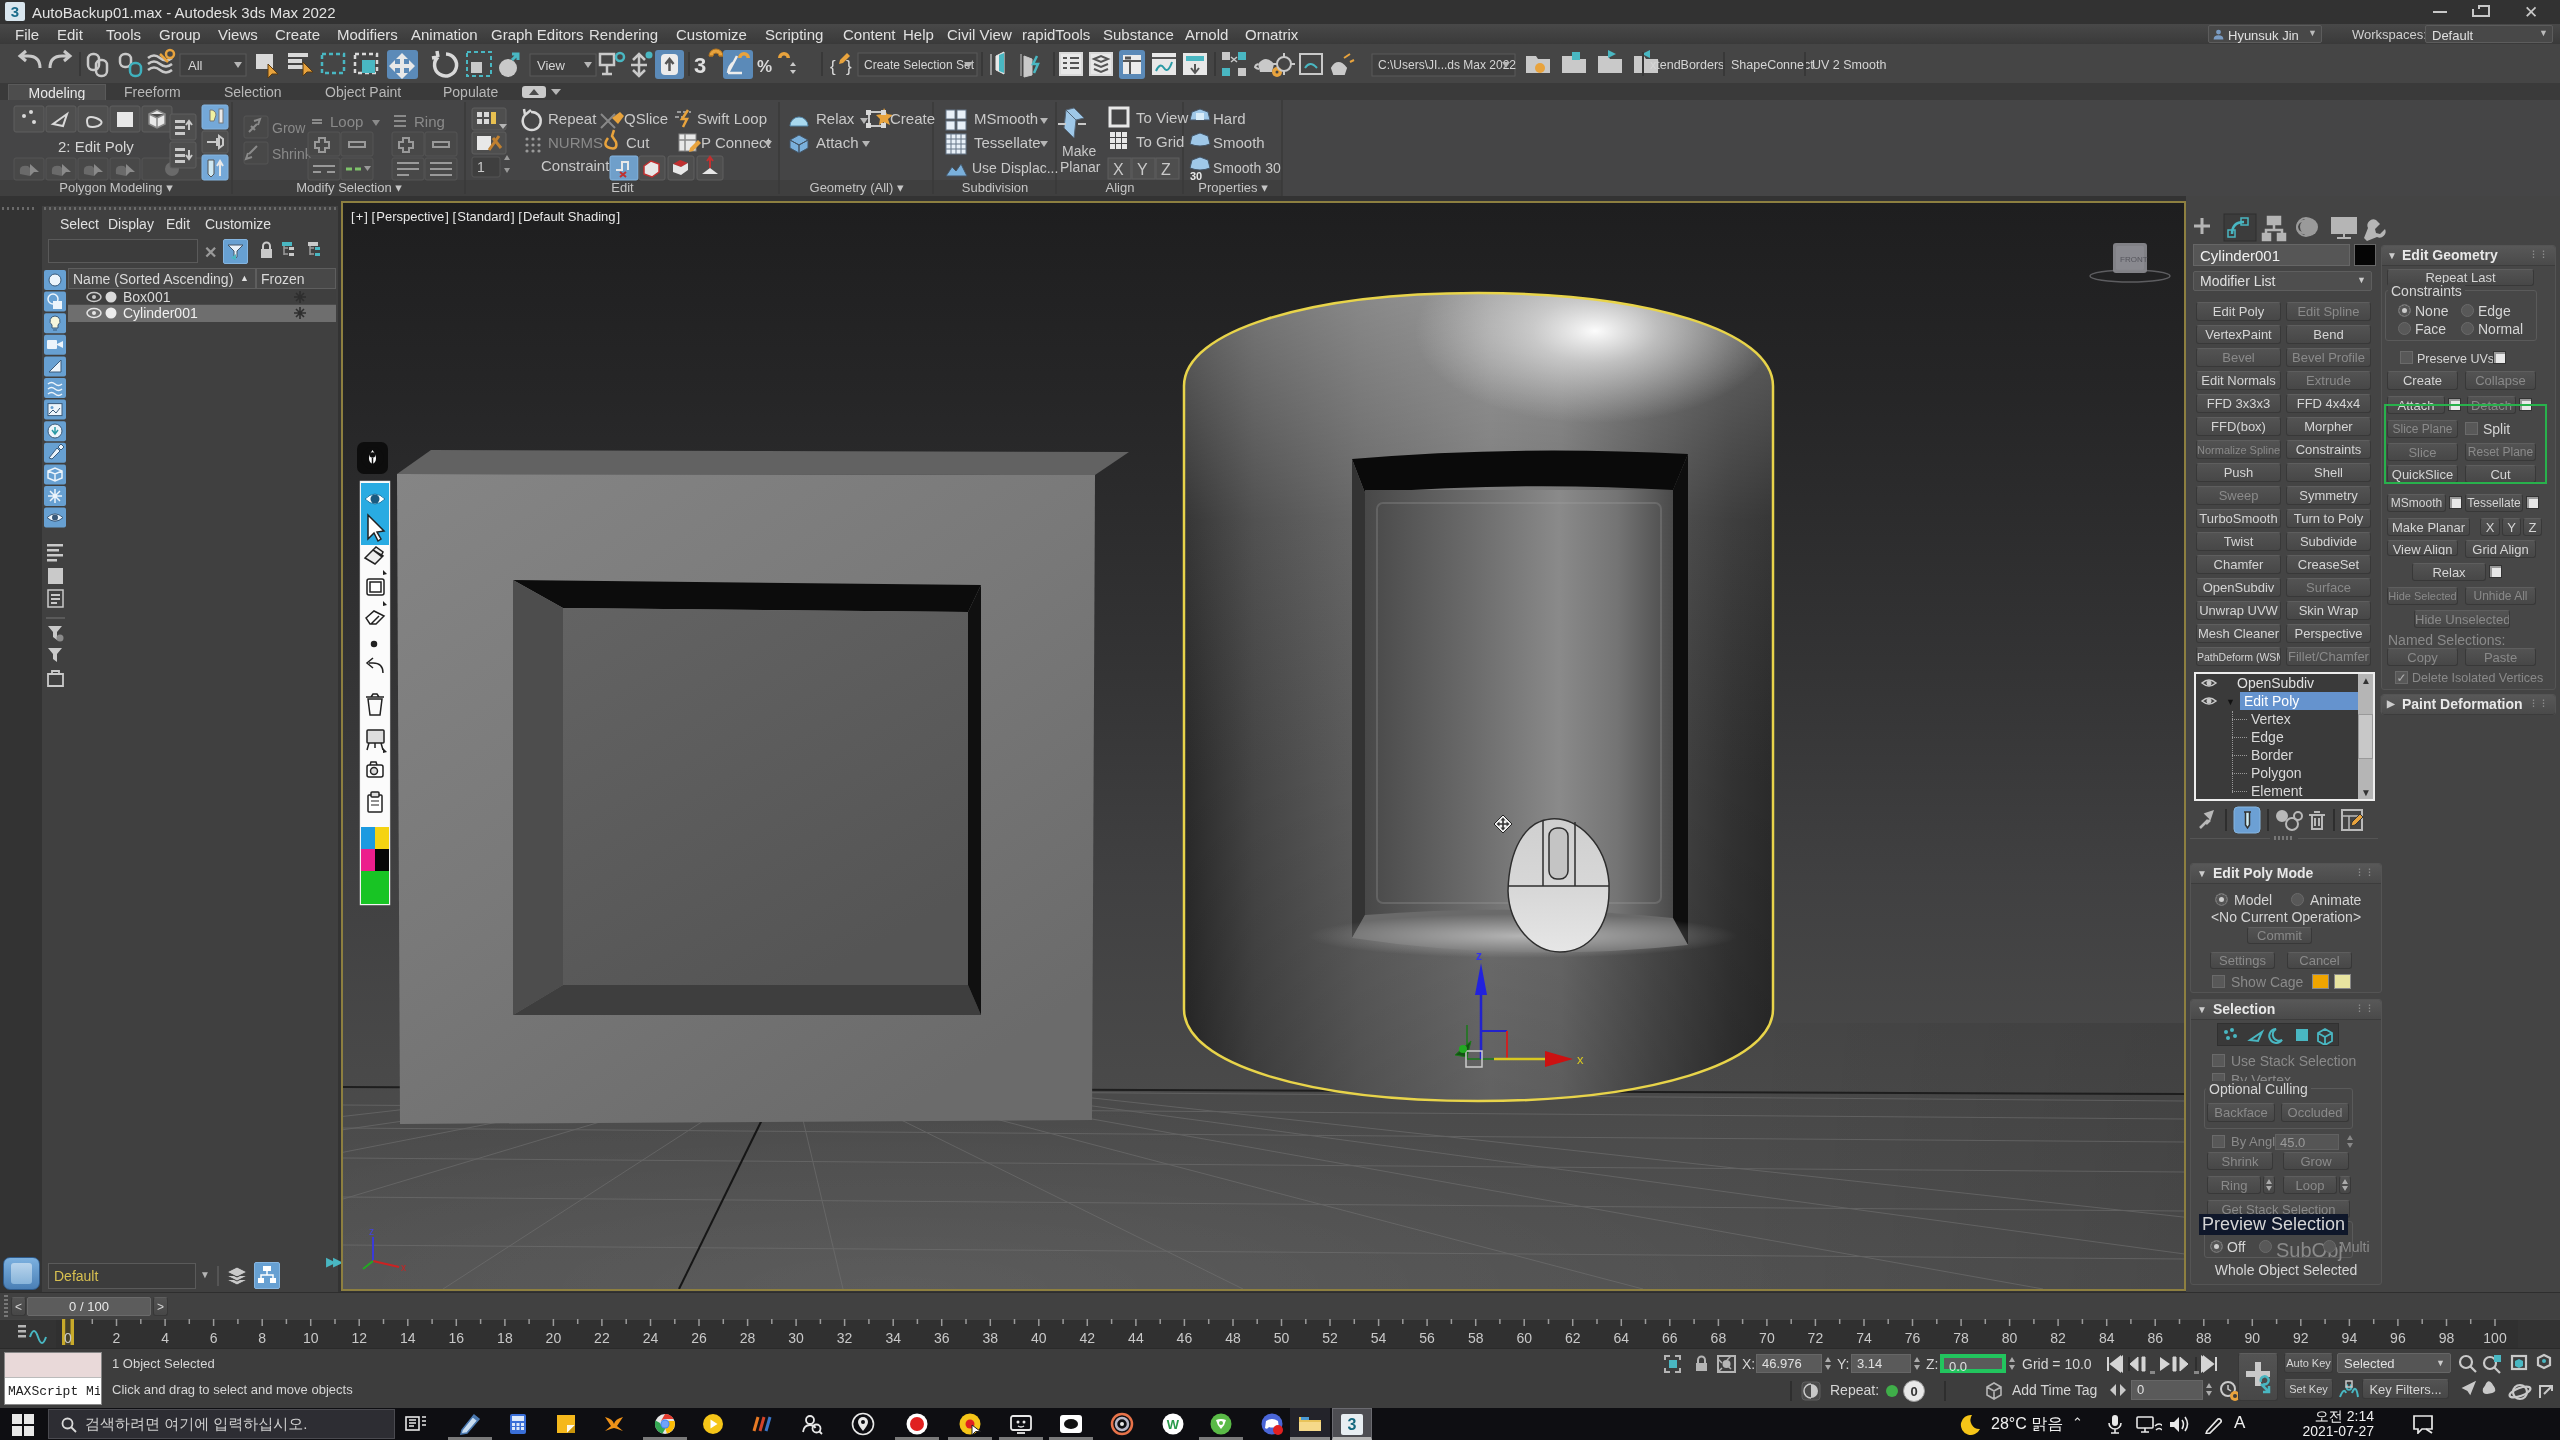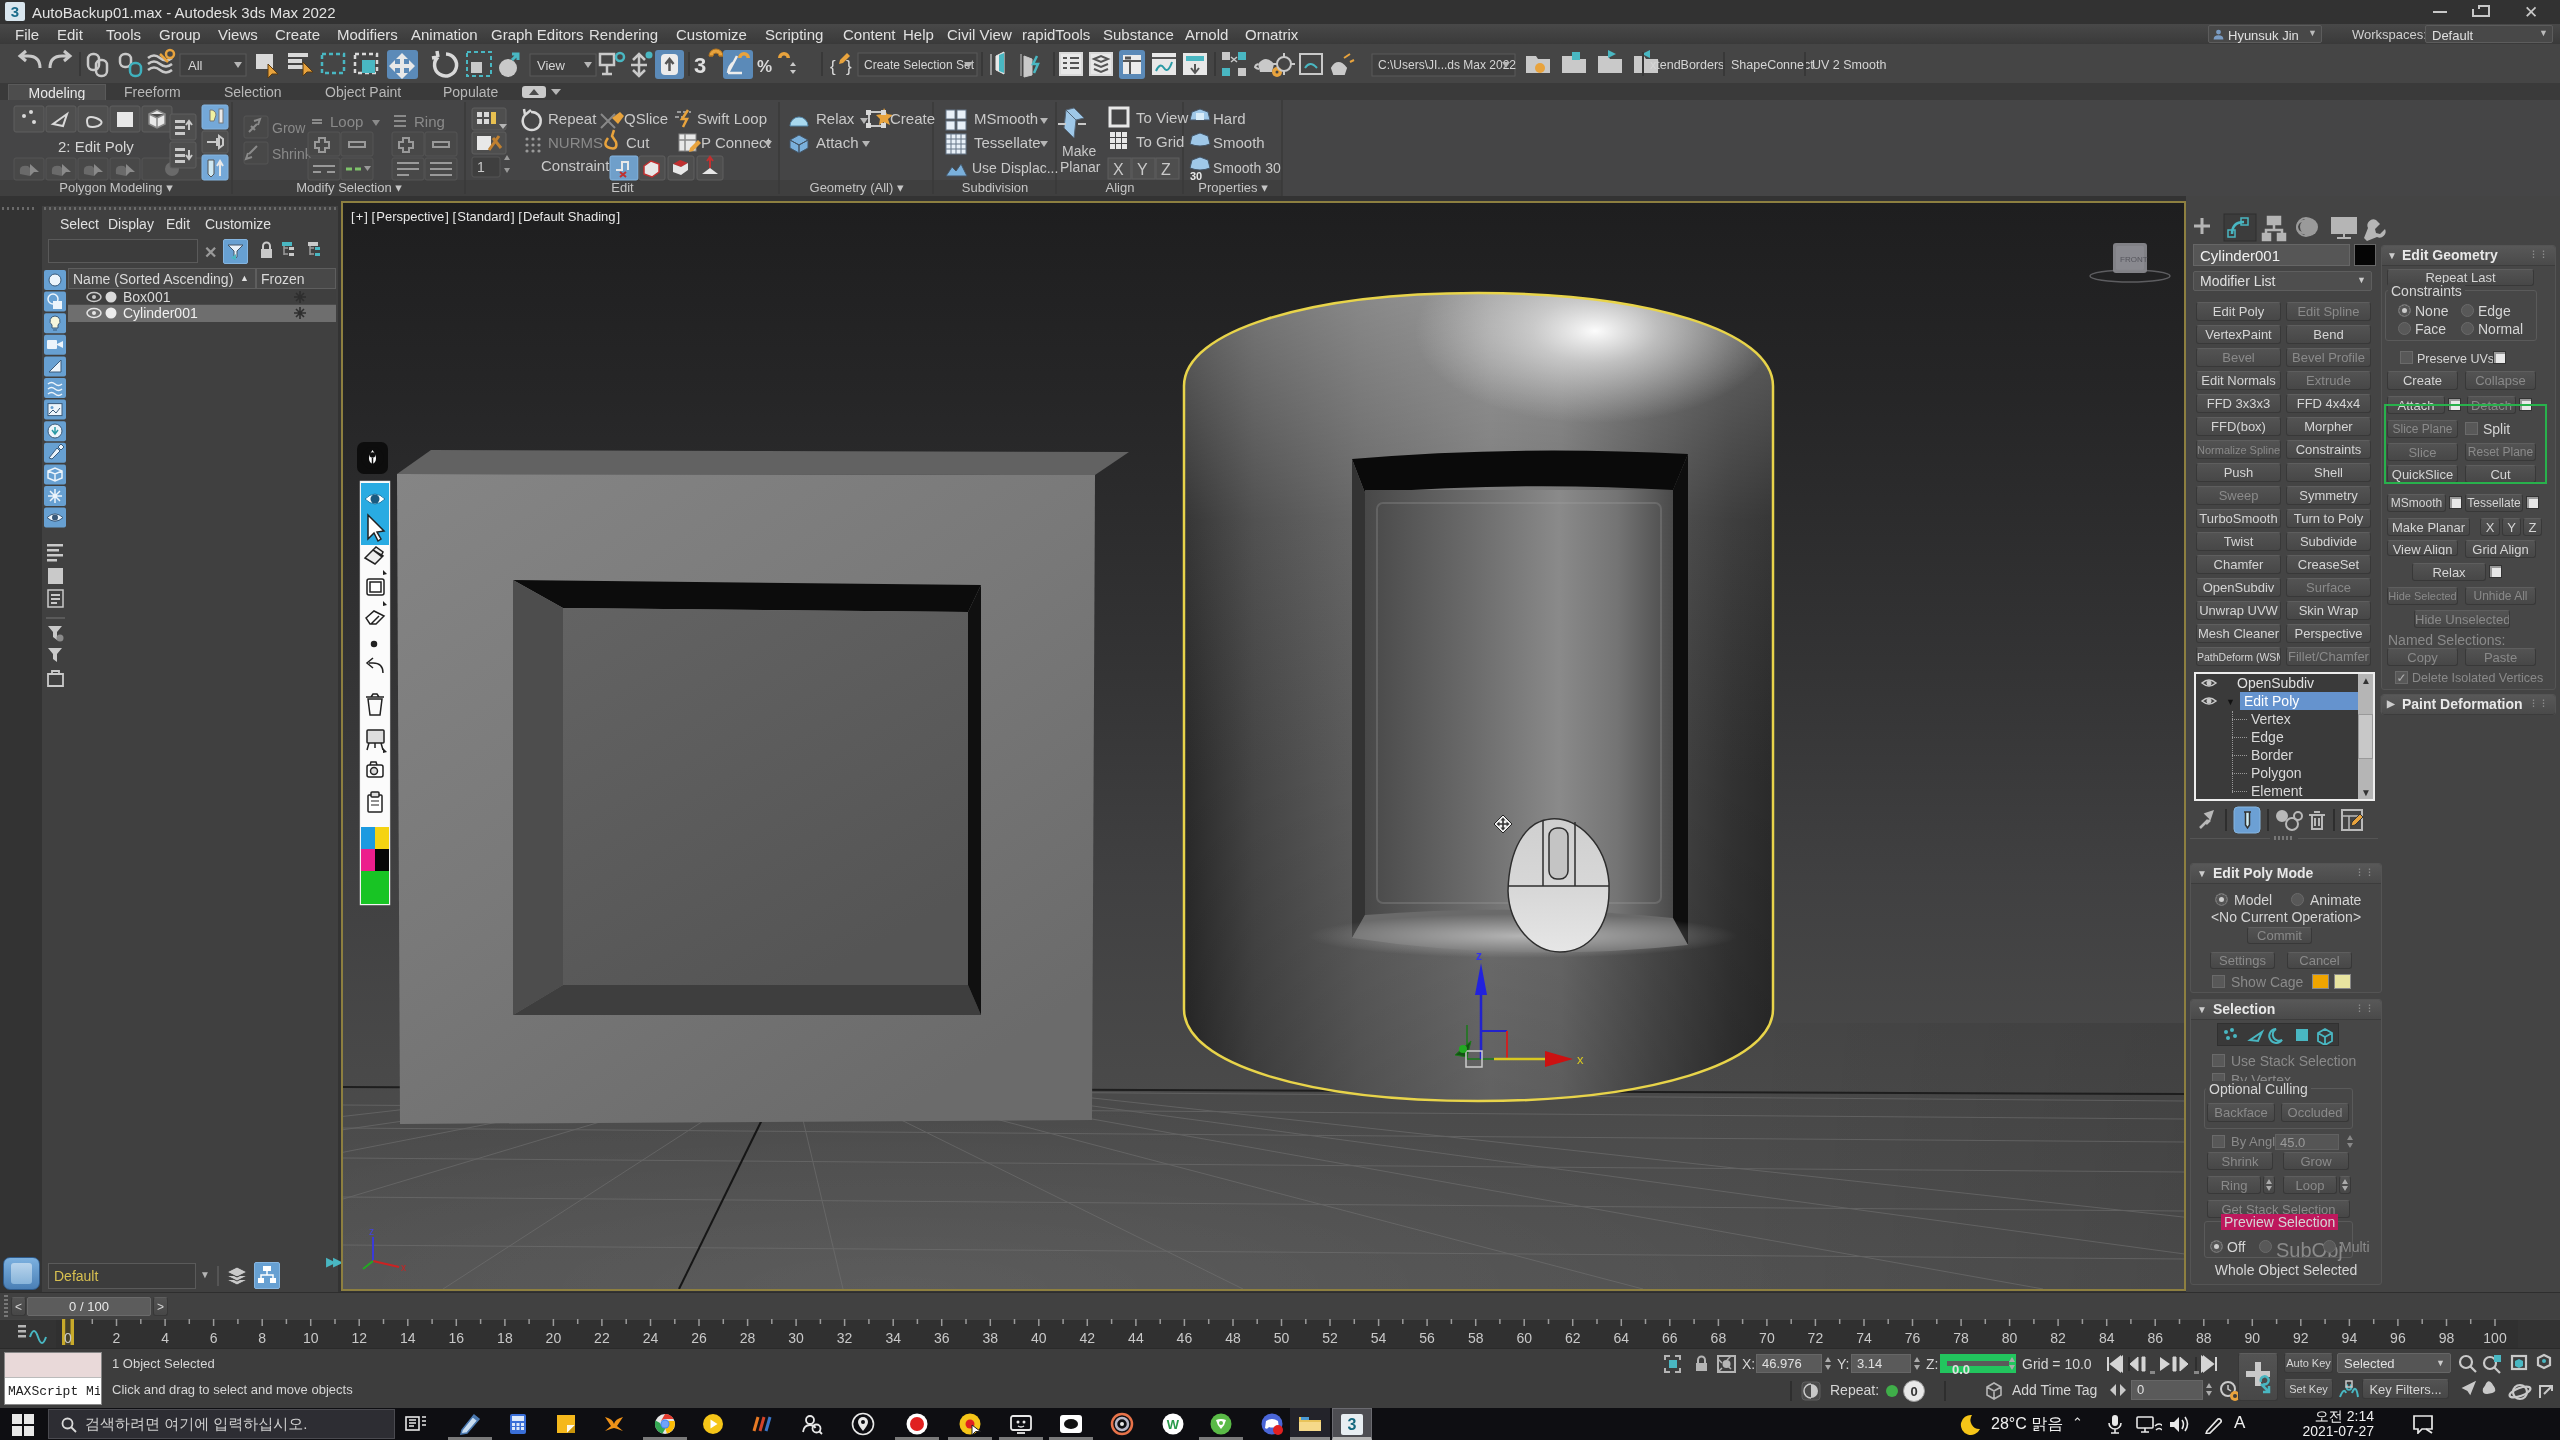--- a/index.html
+++ b/index.html
@@ -985,21 +985,21 @@
         <div class="btn3d dis abs" style="left:16px;top:176px;width:54px;height:18px;font-size:13px;line-height:17px;">Ring</div>
         <div class="btn3d abs" style="left:72px;top:176px;width:12px;height:18px;"><svg width="10" height="16" viewBox="0 0 10 16">
               <path d="M2 7 h6 l-3 -5 z M2 9 h6 l-3 5 z" fill="#aaa"></path>
             </svg></div>
         <div class="btn3d dis abs" style="left:92px;top:176px;width:54px;height:18px;font-size:13px;line-height:17px;">Loop</div>
         <div class="btn3d abs" style="left:148px;top:176px;width:12px;height:18px;"><svg width="10" height="16" viewBox="0 0 10 16">
               <path d="M2 7 h6 l-3 -5 z M2 9 h6 l-3 5 z" fill="#aaa"></path>
             </svg></div>
         <div class="btn3d dis abs" style="left:16px;top:200px;width:143px;height:18px;font-size:13px;line-height:17px;">Get Stack Selection</div>
         <div class="abs" style="left:13px;top:221px;width:149px;height:37px;border:1px solid #5a5a5a;border-radius:3px;"></div>
-        <span class="txt abs" style="left:30px;top:214px;font-size:14px;background:#be185d;padding:0 3px;">Preview Selection</span>
+        <span class="txt abs" style="left:8px;top:214px;font-size:18px;background:#0f172a;padding:0 3px;">Preview Selection</span>
         <div class="radio abs" style="left:19px;top:240px;background:#ccc;box-shadow:inset 0 0 0 3px #555;"></div>
           <span class="txt abs" style="left:36px;top:239px;font-size:14px;">Off</span>
         <div class="radio abs" style="left:68px;top:240px;"></div>
           <span class="dim abs" style="left:85px;top:239px;font-size:20px;">SubObj</span>
         <div class="radio abs" style="left:132px;top:240px;"></div>
           <span class="dim abs" style="left:149px;top:239px;font-size:14px;">Multi</span>
         <div class="txt abs" style="left:0;top:262px;width:190px;text-align:center;font-size:14px;">Whole Object Selected</div>
       </div>
     </div>
     <div id="editgeo">
@@ -1265,21 +1265,21 @@
     <div class="abs" style="left:1756px;top:5px;width:66px;height:19px;background:#5a5a5a;border:1px solid #666;color:#e0e0e0;font-size:13px;padding:1px 0 0 5px;">46.976</div>
     <svg class="abs" style="left:1823px;top:5px;" width="10" height="19" viewBox="0 0 10 19">
         <path d="M2 8 h6 l-3 -5 z M2 11 h6 l-3 5 z" fill="#aaa"></path>
       </svg>
     <span class="txt abs" style="left:1837px;top:7px;font-size:14px;">Y:</span>
     <div class="abs" style="left:1851px;top:5px;width:60px;height:19px;background:#5a5a5a;border:1px solid #666;color:#e0e0e0;font-size:13px;padding:1px 0 0 5px;">3.14</div>
     <svg class="abs" style="left:1912px;top:5px;" width="10" height="19" viewBox="0 0 10 19">
         <path d="M2 8 h6 l-3 -5 z M2 11 h6 l-3 5 z" fill="#aaa"></path>
       </svg>
     <span class="txt abs" style="left:1926px;top:7px;font-size:14px;">Z:</span>
-    <div class="abs" style="left:1940px;top:5px;width:76px;height:19px;background:#5a5a5a;border:7px solid #22c55e;color:#e0e0e0;font-size:13px;padding:1px 0 0 5px;font-weight:bold;">0.0</div>
+    <div class="abs" style="left:1940px;top:5px;width:66px;height:19px;background:#5a5a5a;border:4px solid #22c55e;color:#e0e0e0;font-size:13px;padding:1px 0 0 5px;">0.0</div>
     <svg class="abs" style="left:2007px;top:5px;" width="10" height="19" viewBox="0 0 10 19">
         <path d="M2 8 h6 l-3 -5 z M2 11 h6 l-3 5 z" fill="#aaa"></path>
       </svg>
     <span class="txt abs" style="left:2022px;top:7px;font-size:14px;">Grid = 10.0</span>
     <div class="abs" style="left:1790px;top:32px;width:2px;height:20px;background:#2e2e2e;"></div>
     <svg class="abs" style="left:1800px;top:31px;" width="22" height="22" viewBox="0 0 22 22">
         <rect x="2" y="2" width="18" height="18" rx="3" fill="#4a4a4a" stroke="#5e5e5e"></rect>
         <path d="M11 4 a7 7 0 0 1 0 14 z" fill="#c9c9c9"></path>
         <path d="M11 4 a7 7 0 0 0 0 14" fill="none" stroke="#c9c9c9" stroke-width="1.5"></path>
       </svg>

